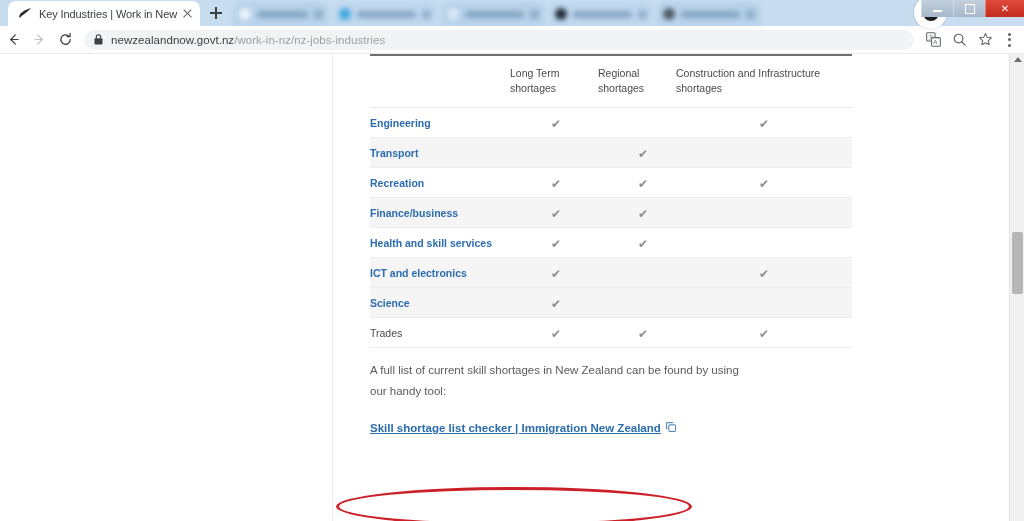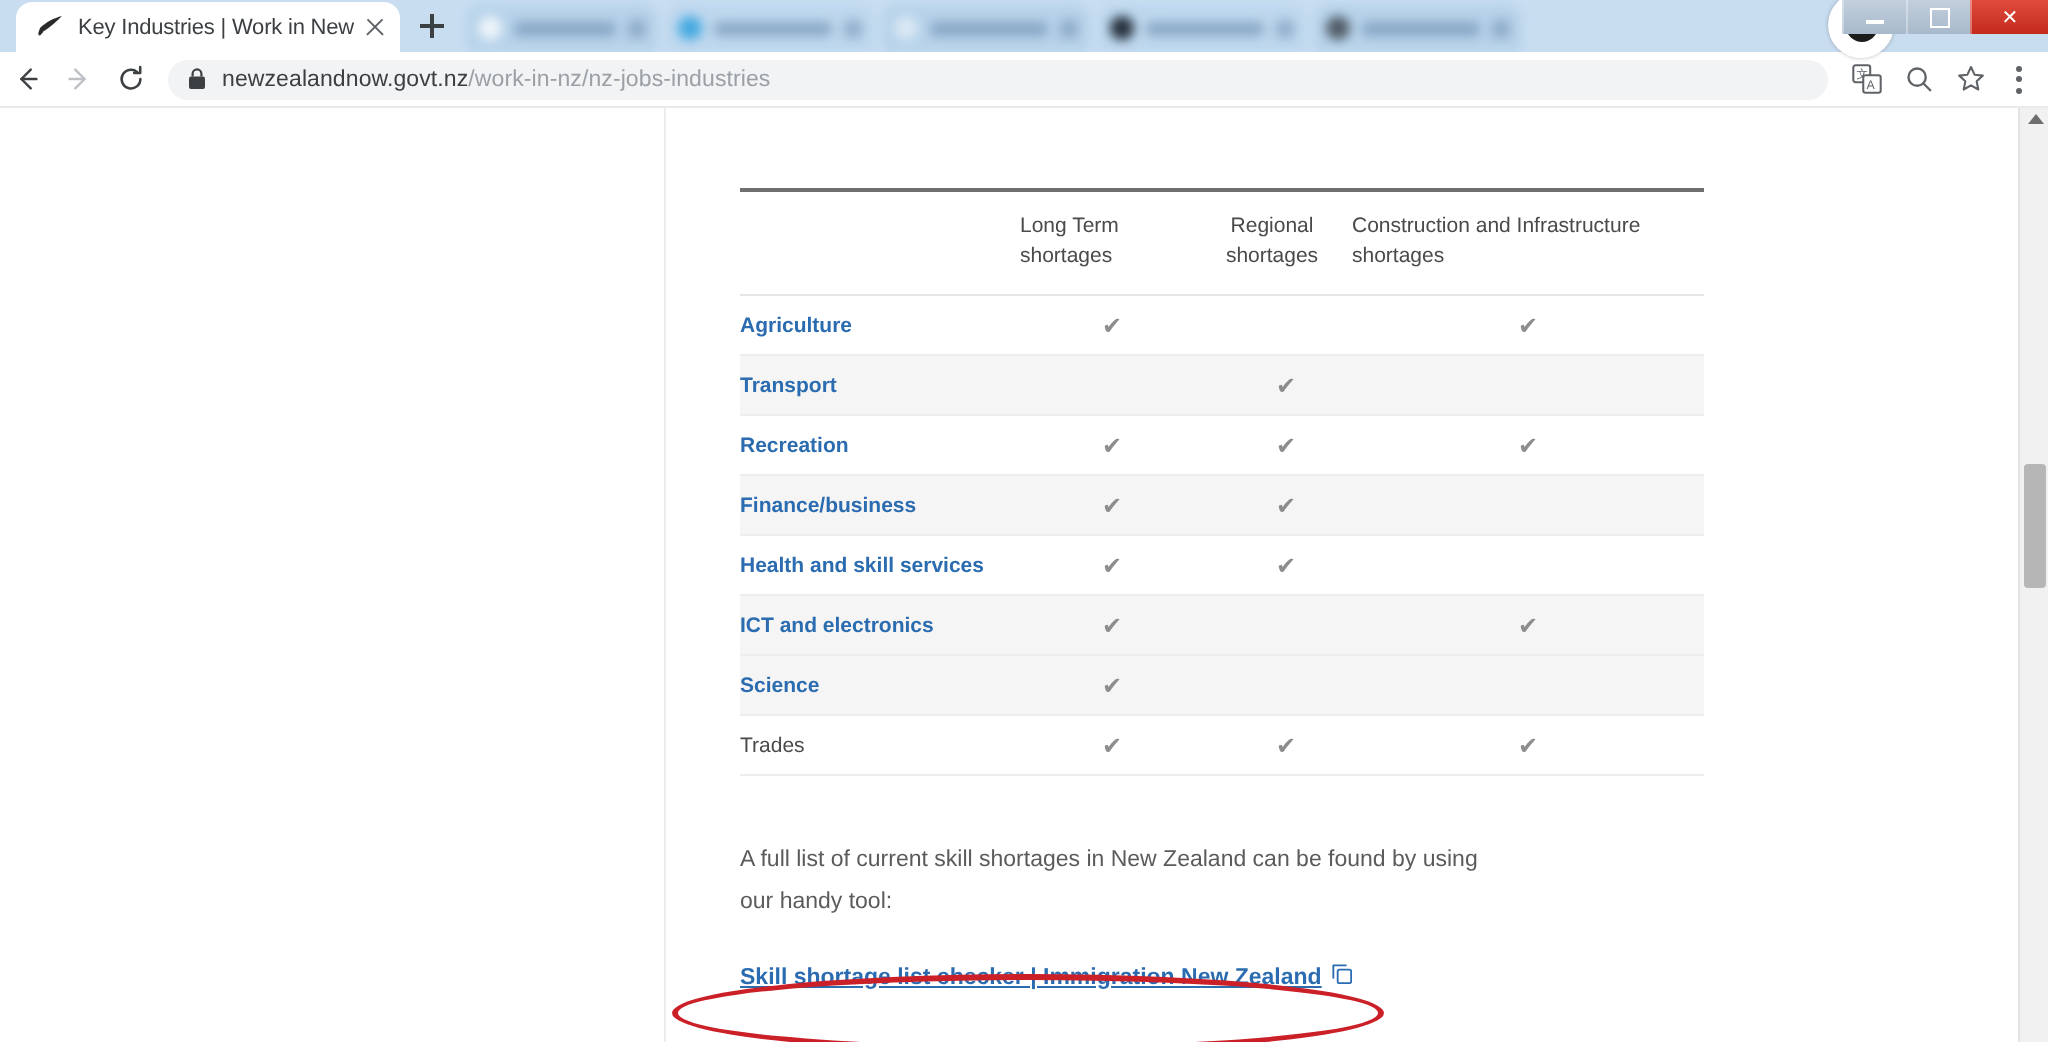--- a/index.html
+++ b/index.html
@@ -210,41 +210,40 @@
     position: absolute;
     left: 370px; top: 0;
     width: 482px;
   }
 
   
   table.shortages {
     border-collapse: collapse;
     width: 482px;
     table-layout: fixed;
-    margin-top: 40px;
   }
   table.shortages thead th {
     font-size: 10.5px;
     font-weight: 400;
     color: #4a4a4a;
     text-align: left;
     vertical-align: top;
     padding: 10px 0 12px 0;
     line-height: 14.5px;
     border-top: 2px solid #6f6f6f;
     border-bottom: 1px solid #e6e6e6;
   }
   table.shortages col.c-name { width: 138px; }
   table.shortages col.c-lt   { width: 88px; }
   table.shortages col.c-reg  { width: 78px; }
   table.shortages col.c-ci   { width: 178px; }
 
   table.shortages th.h-name { }
   table.shortages th.h-lt   { padding-left: 2px; }
-  table.shortages th.h-reg  { padding-left: 2px; text-align: center; }
+  table.shortages th.h-reg  { padding-left: 2px; }
   table.shortages th.h-ci   { padding-left: 2px; }
 
   table.shortages tbody tr { height: 29px; }
   table.shortages tbody tr.alt td { background: #f5f5f5; }
   table.shortages tbody td {
     border-bottom: 1px solid #ededed;
     padding: 0;
     vertical-align: middle;
     height: 29px;
   }
@@ -263,21 +262,21 @@
     color: #8d8d8d;
     line-height: 1;
     transform: translateY(0px);
   }
   td.mark.c-lt  .check { margin-left: 43px; }
   td.mark.c-reg .check { margin-left: 42px; }
   td.mark.c-ci  .check { margin-left: 85px; }
 
   
   .para {
-    margin-top: 32px;
+    margin-top: 12px;
     font-size: 11.5px;
     color: #5b5b5b;
     line-height: 21px;
     width: 370px;
   }
   .linkline {
     margin-top: 20px;
     font-size: 11.5px;
     font-weight: bold;
     color: #2b6cb0;
@@ -463,21 +462,21 @@
         <thead>
           <tr>
             <th class="h-name"></th>
             <th class="h-lt">Long Term shortages</th>
             <th class="h-reg">Regional shortages</th>
             <th class="h-ci">Construction and Infrastructure shortages</th>
           </tr>
         </thead>
         <tbody id="tbody">
             <tr>
-              <td class="name">Agriculture</td>
+              <td class="name">Engineering</td>
               <td class="mark c-lt"><span class="check">✔</span></td>
               <td class="mark c-reg"></td>
               <td class="mark c-ci"><span class="check">✔</span></td>
             </tr>
             <tr class="alt">
               <td class="name">Transport</td>
               <td class="mark c-lt"></td>
               <td class="mark c-reg"><span class="check">✔</span></td>
               <td class="mark c-ci"></td>
             </tr>

